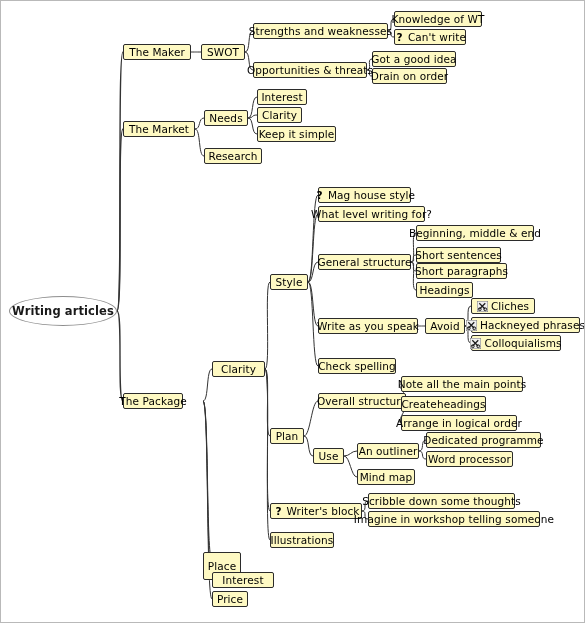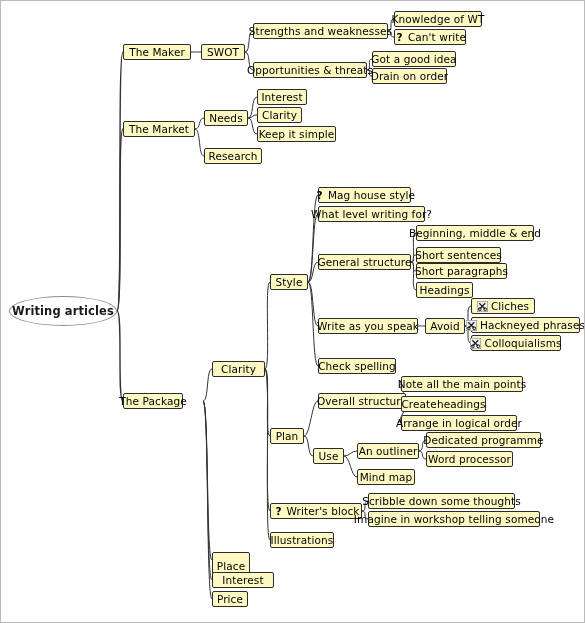--- a/index.html
+++ b/index.html
@@ -291,21 +291,21 @@
       </div>
       <div class="node" style="left: 367px; top: 492px; width: 147px; height: 16px;">
         <span class="lbl">Scribble down some thoughts</span>
       </div>
       <div class="node" style="left: 367px; top: 510px; width: 172px; height: 16px;">
         <span class="lbl">Imagine in workshop telling someone</span>
       </div>
       <div class="node" style="left: 269px; top: 531px; width: 64px; height: 16px;">
         <span class="lbl">Illustrations</span>
       </div>
-      <div class="node" style="left: 211px; top: 551px; width: 38px; height: 28px;">
+      <div class="node" style="left: 202px; top: 551px; width: 38px; height: 28px;">
         <span class="lbl">Place</span>
       </div>
       <div class="node" style="left: 211px; top: 571px; width: 62px; height: 16px;">
         <span class="lbl">Interest</span>
       </div>
       <div class="node" style="left: 211px; top: 590px; width: 36px; height: 16px;">
         <span class="lbl">Price</span>
       </div>
     </div>
 </div>

